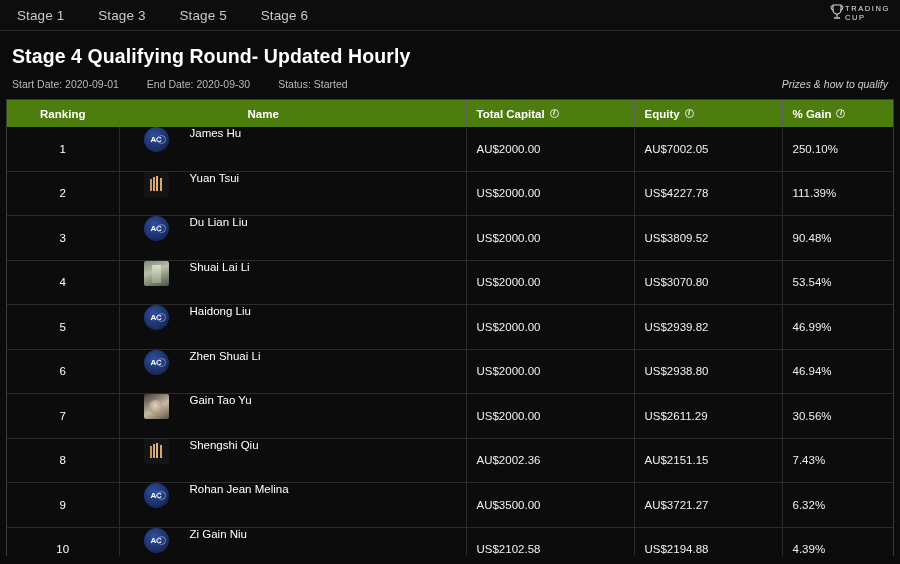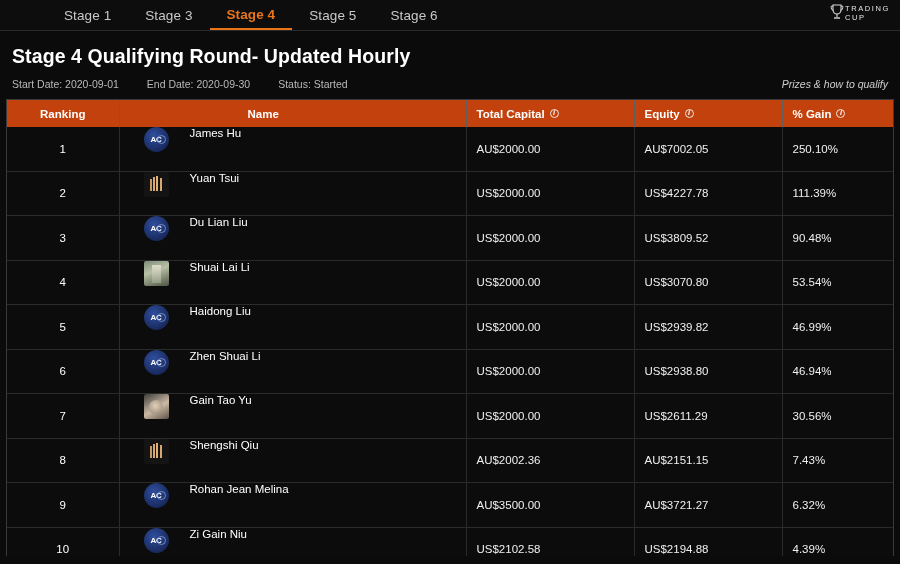--- a/index.html
+++ b/index.html
@@ -18,21 +18,20 @@
   }
 
   
   .tabbar {
     height: 31px;
     background: #0d0d0d;
     border-bottom: 1px solid #2a2a2a;
     display: flex;
     align-items: stretch;
     position: relative;
-    padding-left: 47px;
   }
   .tab {
     display: flex;
     align-items: center;
     padding: 0 17px;
     font-size: 13.5px;
     color: #c9c9c9;
     letter-spacing: .1px;
     cursor: pointer;
     white-space: nowrap;
@@ -95,21 +94,21 @@
     height: 457px;
     overflow: hidden;
     background: #0a0a0a;
   }
   table {
     width: 100%;
     border-collapse: collapse;
     table-layout: fixed;
   }
   thead th {
-    background: #c2410c;
+    background: #4d7c0f;
     color: #ffffff;
     font-size: 11.5px;
     font-weight: bold;
     height: 27px;
     text-align: left;
     border-right: 1px solid #5f5f5f;
     padding: 0 10px;
     white-space: nowrap;
   }
   thead th:last-child { border-right: none; }
@@ -236,23 +235,20 @@
 <body>
 
 <div id="app">
 
   <div class="tabbar">
     <div class="tab">
         <span>Stage 1</span>
       </div>
     <div class="tab">
         <span>Stage 3</span>
-      </div>
-    <div class="tab active">
-        <span>Stage 4</span>
       </div>
     <div class="tab">
         <span>Stage 5</span>
       </div>
     <div class="tab">
         <span>Stage 6</span>
       </div>
 
     <div class="brand">
       <span class="brand-cup">

